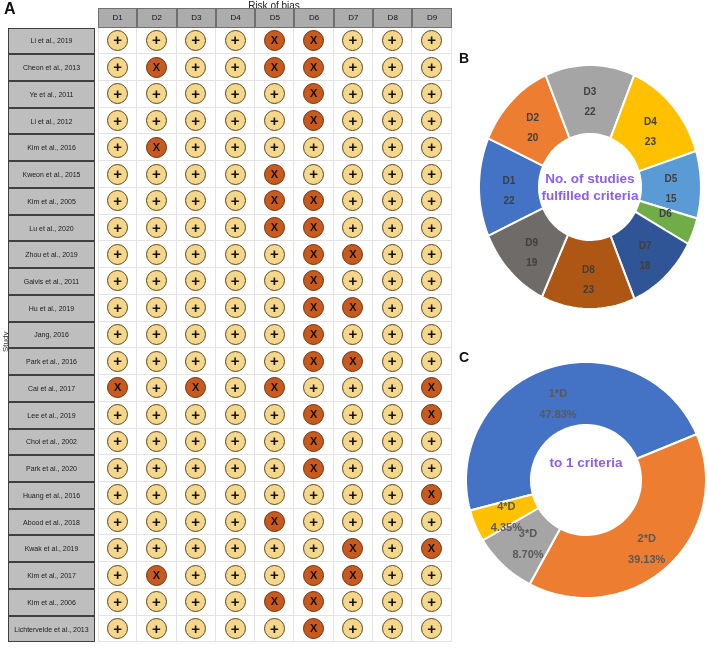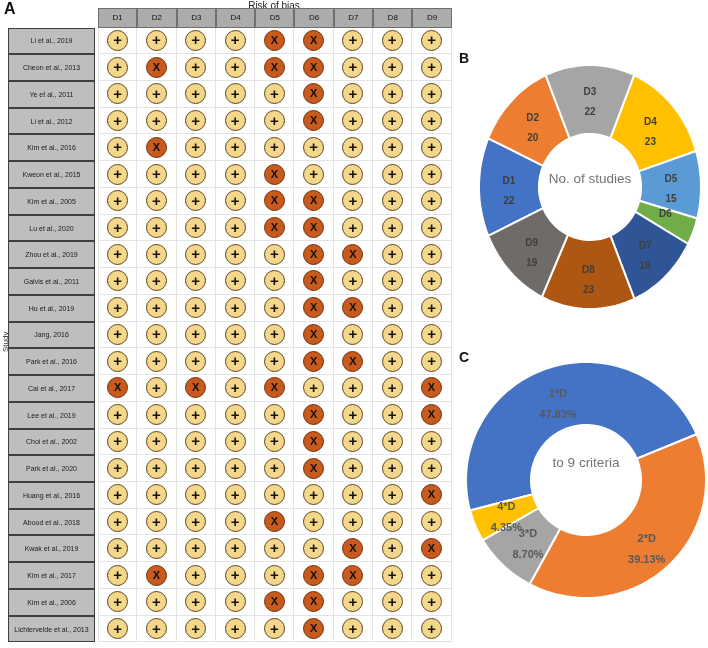--- a/index.html
+++ b/index.html
@@ -35,21 +35,21 @@
   .circ{width:21px;height:21px;border-radius:50%;box-sizing:border-box;
         display:flex;align-items:center;justify-content:center;line-height:1;}
   .circ.plus{background:#F5D78C;border:1px solid #5E451A;
              font-size:15px;font-weight:bold;color:#16130B;padding-bottom:1px;}
   .circ.cross{background:#C95A1D;border:1px solid #70300C;
               font-size:11px;font-weight:bold;color:#101010;}
 
   
   .donut-svg{position:absolute;left:0;top:0;width:708px;height:648px;pointer-events:none;}
   .donut-svg text{font-family:"Liberation Sans",sans-serif;font-weight:bold;}
-  .center-text{position:absolute;text-align:center;font-weight:normal;color:#737373;
+  .center-text{position:absolute;text-align:center;font-weight:bold;color:#8b5cf6;
                font-size:13.5px;line-height:17px;}
   .ct-b{left:533px;top:170px;width:114px;}
   .ct-c{left:520px;top:454px;width:132px;}
 </style>
 </head>
 <body>
 
 <div class="fig">
 
   <section>
@@ -767,23 +767,24 @@
         <text text-anchor="middle" fill="#595959" font-size="11"><tspan x="528.0" y="536.7">3*D</tspan><tspan x="528.0" y="557.7">8.70%</tspan></text>
         <path d="M482.8,540.2L480.2,535.7L477.8,531.1L475.7,526.4L473.7,521.6L472.0,516.8L470.5,511.8L470.1,510.5L532.9,494.2L533.5,496.5L534.3,498.8L535.2,501.0L536.2,503.2L537.2,505.4L538.4,507.5L538.7,508.0Z" fill="#FFC000" stroke="#ffffff" stroke-width="2" stroke-linejoin="round"></path>
         <text text-anchor="middle" fill="#595959" font-size="11"><tspan x="506.4" y="510.0">4*D</tspan><tspan x="506.4" y="531.0">4.35%</tspan></text>
       </g>
     </svg>
 
   <section>
     <div class="plabel plabel-b">B</div>
     <div class="center-text ct-b">
       <div>No. of studies</div>
+      <div>fulfilled criteria</div>
     </div>
   </section>
 
   <section>
     <div class="plabel plabel-c">C</div>
     <div class="center-text ct-c">
-      <div>to 9 criteria</div>
+      <div>to 1 criteria</div>
     </div>
   </section>
 
 </div>
 
 </body></html>

